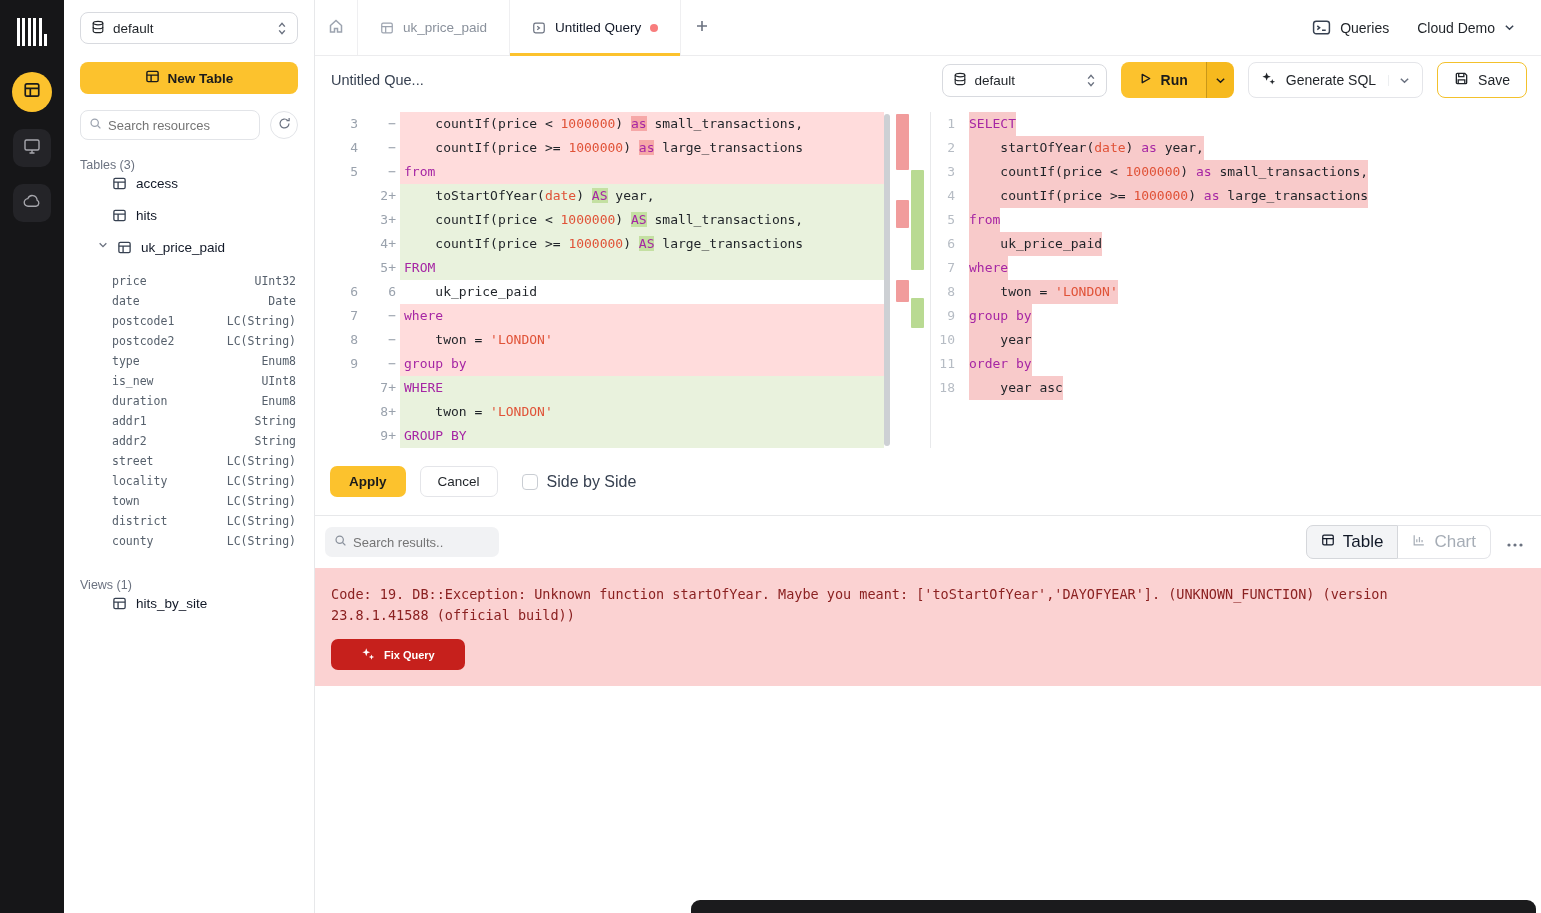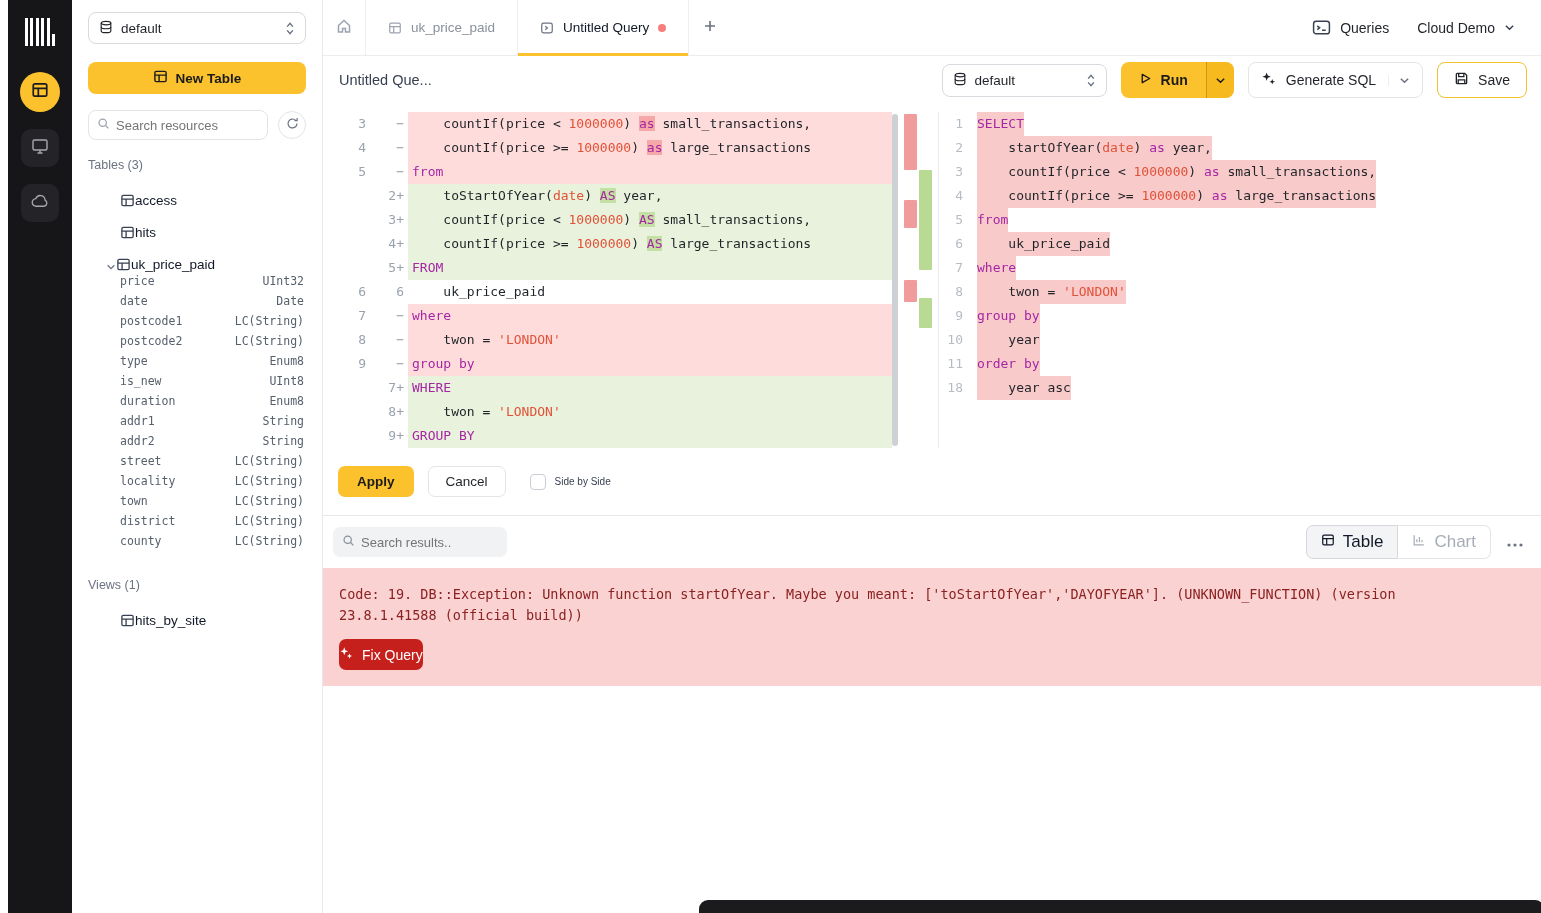--- a/index.html
+++ b/index.html
@@ -1,39 +1,39 @@
 <!DOCTYPE html>
 <html><head>
 <meta charset="utf-8">
 <style>
   * { margin:0; padding:0; box-sizing:border-box; }
   html,body { width:1541px; height:913px; overflow:hidden; background:#fff;
     font-family:"Liberation Sans",sans-serif; color:#1f2328; }
-  .app { display:flex; height:100%;margin-left:8px; }
+  .app { display:flex; height:100%; }
 
   
   .rail { width:64px; background:#161618; flex-shrink:0; display:flex; flex-direction:column; align-items:center; padding-top:18px; }
   .logo { display:flex; align-items:flex-end; gap:2.5px; height:28px; margin-bottom:26px; }
   .logo i { width:3px; height:28px; background:#fff; display:block; }
   .logo i.short { height:12px; }
   .rail-btn { width:40px; height:40px; border-radius:50%; display:flex; align-items:center; justify-content:center; color:#a7a7ad; margin-bottom:17px; cursor:pointer; }
   .rail-btn.active { background:#fcc22d; color:#1b1b1b; }
   .rail-btn.sq { border-radius:10px; background:#242428; width:38px; height:38px; }
 
   
   .panel { width:251px; flex-shrink:0; border-right:1px solid #e7e8ea; padding:12px 16px; overflow:hidden; }
   .select { height:32px; border:1px solid #d8dadf; border-radius:8px; background:#fff; display:flex; align-items:center; gap:8px; padding:0 10px; font-size:13.5px; color:#1f2328; cursor:pointer; }
   .select .updown { margin-left:auto; color:#6b7280; display:flex; }
   .btn-newtable { margin-top:18px; width:100%; height:32px; background:#fcc22d; border:none; border-radius:8px; display:flex; align-items:center; justify-content:center; gap:8px; font-family:inherit; font-size:13.5px; font-weight:700; color:#1b1b1b; cursor:pointer; }
   .search-row { display:flex; align-items:center; gap:10px; margin-top:16px; }
   .search-box { flex:1; height:30px; border:1px solid #e2e4e8; border-radius:8px; display:flex; align-items:center; gap:6px; padding:0 8px; color:#9ca3af; background:#fff; }
   .search-box input { border:none; outline:none; background:transparent; width:100%; font-size:13px; font-family:inherit; color:#374151; }
   .refresh-btn { width:28px; height:28px; border:1px solid #e2e4e8; border-radius:50%; background:#fff; display:flex; align-items:center; justify-content:center; color:#6b7280; cursor:pointer; }
   .sec-label { margin:18px 0 4px; font-size:12.5px; color:#6b7280; }
-  .tree-row { display:flex; align-items:flex-end; height:32px; padding-left:32px; font-size:13.5px; color:#111827; cursor:pointer; }
+  .tree-row { display:flex; align-items:flex-start; gap:9px; height:32px; padding-left:32px; font-size:13.5px; color:#111827; cursor:pointer; }
   .tree-row.expandable { padding-left:18px; }
   .tree-row .chev { color:#6b7280; display:flex; }
   .tree-row .ticon { color:#374151; display:flex; }
   .cols { padding:2px 2px 6px 32px; }
   .col-row { display:flex; align-items:flex-start; height:20px; font-family:"DejaVu Sans Mono",monospace; font-size:11.5px; color:#56606c; }
   .col-row .ctype { margin-left:auto; }
 
   
   .main { flex:1; min-width:0; display:flex; flex-direction:column; position:relative; }
 
@@ -84,37 +84,37 @@
   .preview-pane { flex:1; border-left:1px solid #e8e9eb; font-family:"DejaVu Sans Mono",monospace; font-size:13px; overflow:hidden; }
   .pv-row { display:flex; height:24px; line-height:24px; }
   .pv-num { width:24px; text-align:right; color:#b6bcc4; flex-shrink:0; }
   .pv-code { white-space:pre; margin-left:14px; color:#1f2328; }
   .pv-code.hl { background:#f8caca; }
 
   
   .apply-row { display:flex; align-items:center; gap:14px; padding:18px 0 0 15px; }
   .btn-apply { background:#fcc22d; border:none; border-radius:7px; height:31px; padding:0 19px; font-family:inherit; font-size:13.5px; font-weight:700; color:#1b1b1b; cursor:pointer; }
   .btn-cancel { background:#fff; border:1px solid #e4e5e9; border-radius:7px; height:31px; padding:0 17px; font-family:inherit; font-size:13.5px; color:#1f2328; cursor:pointer; }
-  .sbs { display:flex; align-items:center; gap:9px; margin-left:10px; font-size:10px; color:#374151; cursor:pointer; }
+  .sbs { display:flex; align-items:center; gap:9px; margin-left:10px; font-size:16px; color:#374151; cursor:pointer; }
   .checkbox { width:16px; height:16px; border:1.5px solid #c9cdd3; border-radius:4px; background:#fff; }
 
   
   .results-bar { margin-top:18px; border-top:1px solid #e7e8ea; display:flex; align-items:center; gap:12px; padding:9px 14px 9px 10px; }
   .results-search { width:174px; height:30px; background:#f1f2f4; border-radius:7px; display:flex; align-items:center; gap:6px; padding:0 9px; color:#8a919c; }
   .results-search input { border:none; background:transparent; outline:none; width:100%; font-size:13px; font-family:inherit; color:#374151; }
   .seg { margin-left:auto; display:flex; }
   .seg-btn { height:34px; display:flex; align-items:center; gap:8px; padding:0 14px; font-size:17px; background:#fff; cursor:pointer; font-family:inherit; }
   .seg-btn.on { background:#f3f4f6; border:1px solid #d5d7db; border-radius:7px 0 0 7px; color:#111827; }
   .seg-btn.off { border:1px solid #e4e5e9; border-left:none; border-radius:0 7px 7px 0; color:#a6adb6; }
   .more-btn { color:#6b7280; padding:0 4px; display:flex; cursor:pointer; }
 
   
   .error-box { background:#fbd2d2; padding:16px; }
   .error-text { font-family:"DejaVu Sans Mono",monospace; font-size:13.5px; line-height:21px; color:#8b2121; max-width:1100px; }
-  .fix-btn { margin-top:13px; background:#c6201c; color:#fff; border:none; border-radius:7px; height:31px; display:inline-flex; align-items:center; gap:9px; padding:0 0; font-family:inherit; font-size:14px; font-weight:400; cursor:pointer; }
+  .fix-btn { margin-top:13px; background:#c6201c; color:#fff; border:none; border-radius:7px; height:31px; display:inline-flex; align-items:center; gap:9px; padding:0 30px; font-family:inherit; font-size:11px; font-weight:700; cursor:pointer; }
 
   .bottom-bar { position:absolute; left:376px; bottom:0; width:845px; height:13px; background:#1b1b1d; border-radius:9px 9px 0 0; }
 </style>
 </head>
 <body>
 
 <div class="app">
 
   <nav class="rail">
     <div class="logo">

